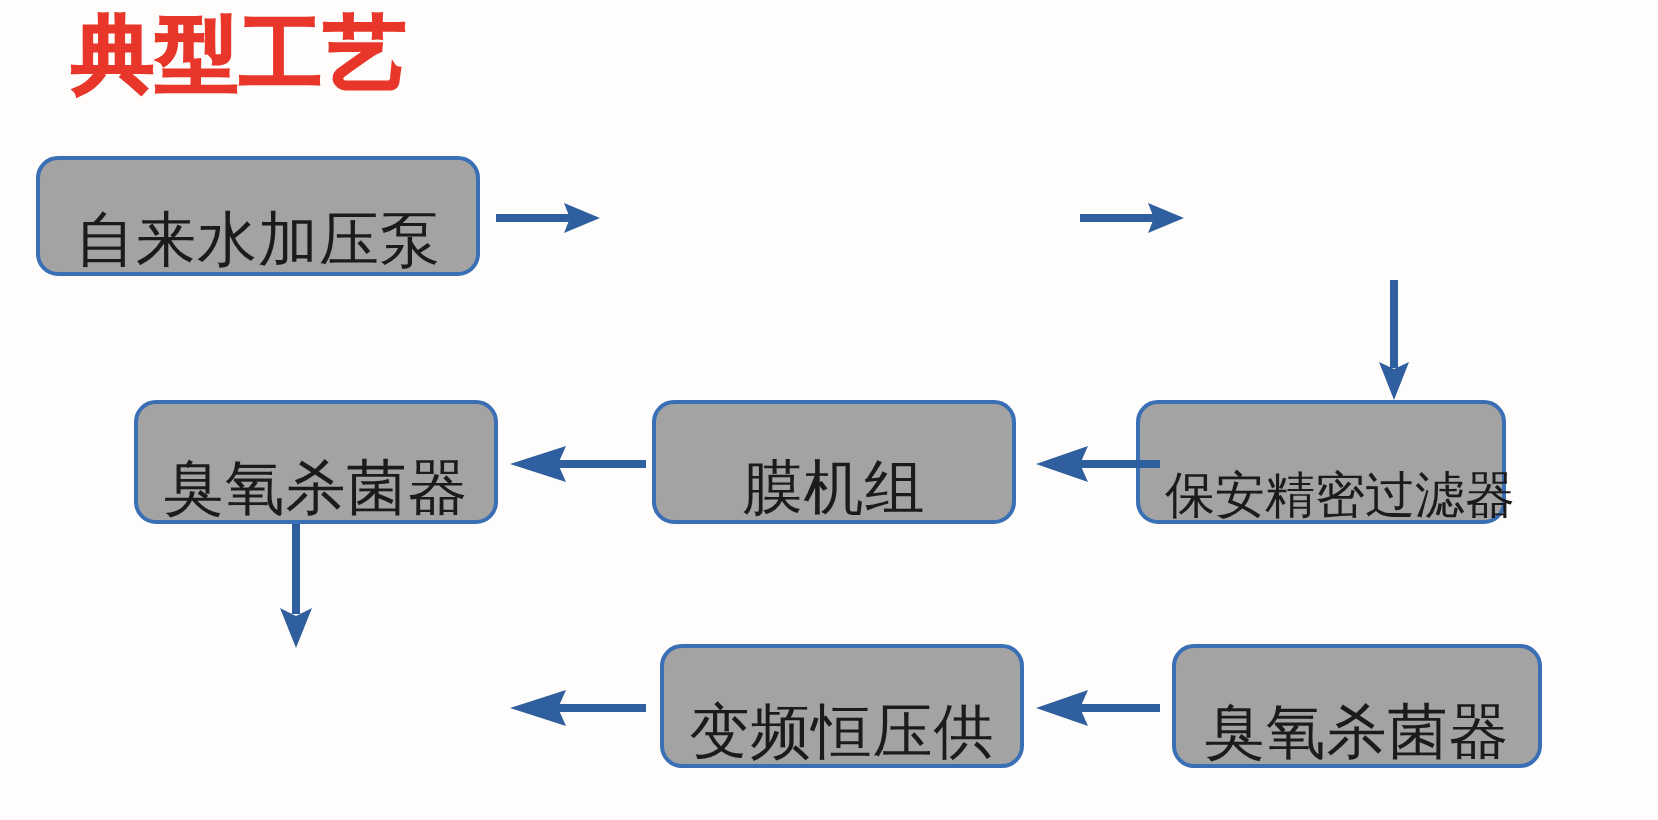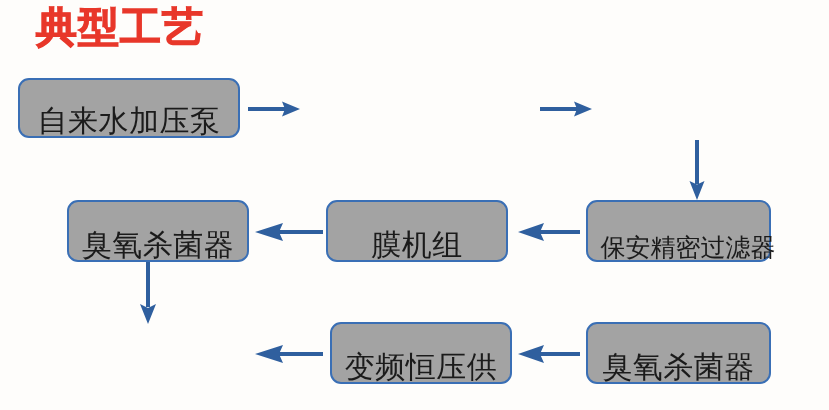--- a/index.html
+++ b/index.html
@@ -69,21 +69,21 @@
 <div id="canvas">
 
   <div class="title">典型工艺</div>
 
   <div class="node" style="left:18px; top:78px; width:222px; height:60px;">
     <span class="label">自来水加压泵</span>
   </div>
 
 
 
-  <div class="node small" style="left:586px; top:200px; width:185px; height:62px;padding-left:19px;">
+  <div class="node small" style="left:568px; top:200px; width:185px; height:62px;padding-left:19px;">
     <span class="label">保安精密过滤器</span>
   </div>
 
   <div class="node" style="left:326px; top:200px; width:182px; height:62px;">
     <span class="label">膜机组</span>
   </div>
 
   <div class="node" style="left:67px; top:200px; width:182px; height:62px;">
     <span class="label">臭氧杀菌器</span>
   </div>

